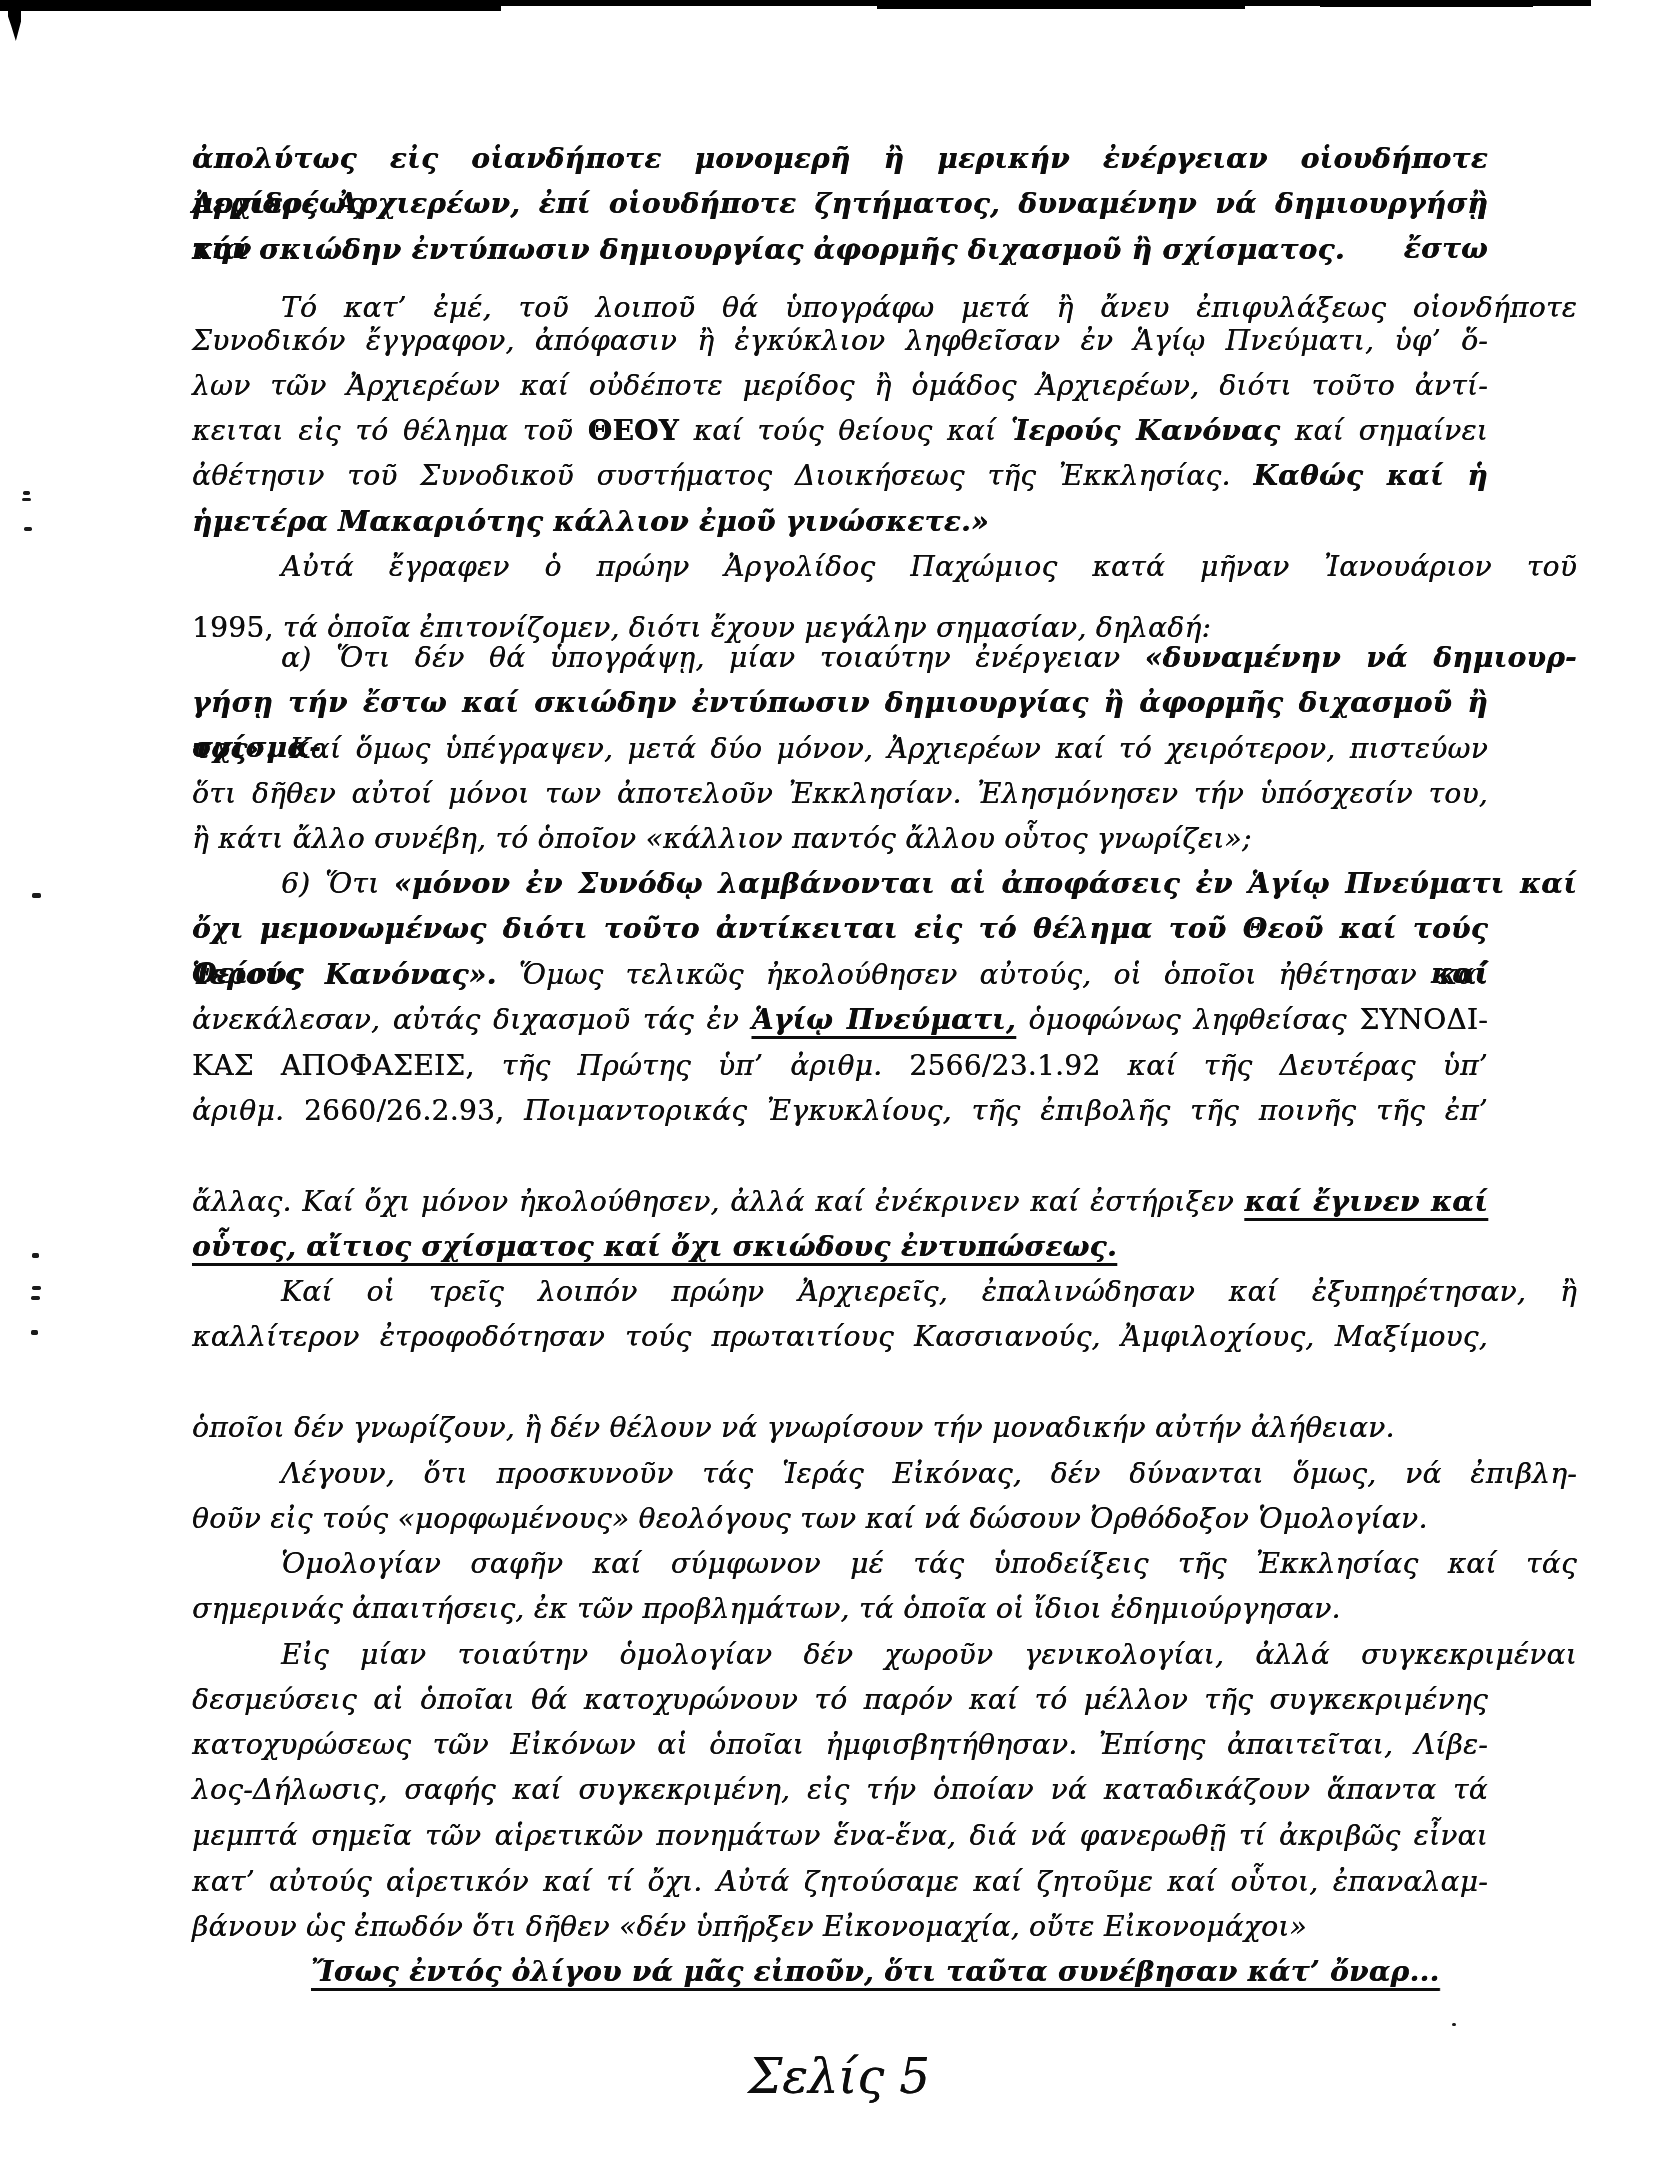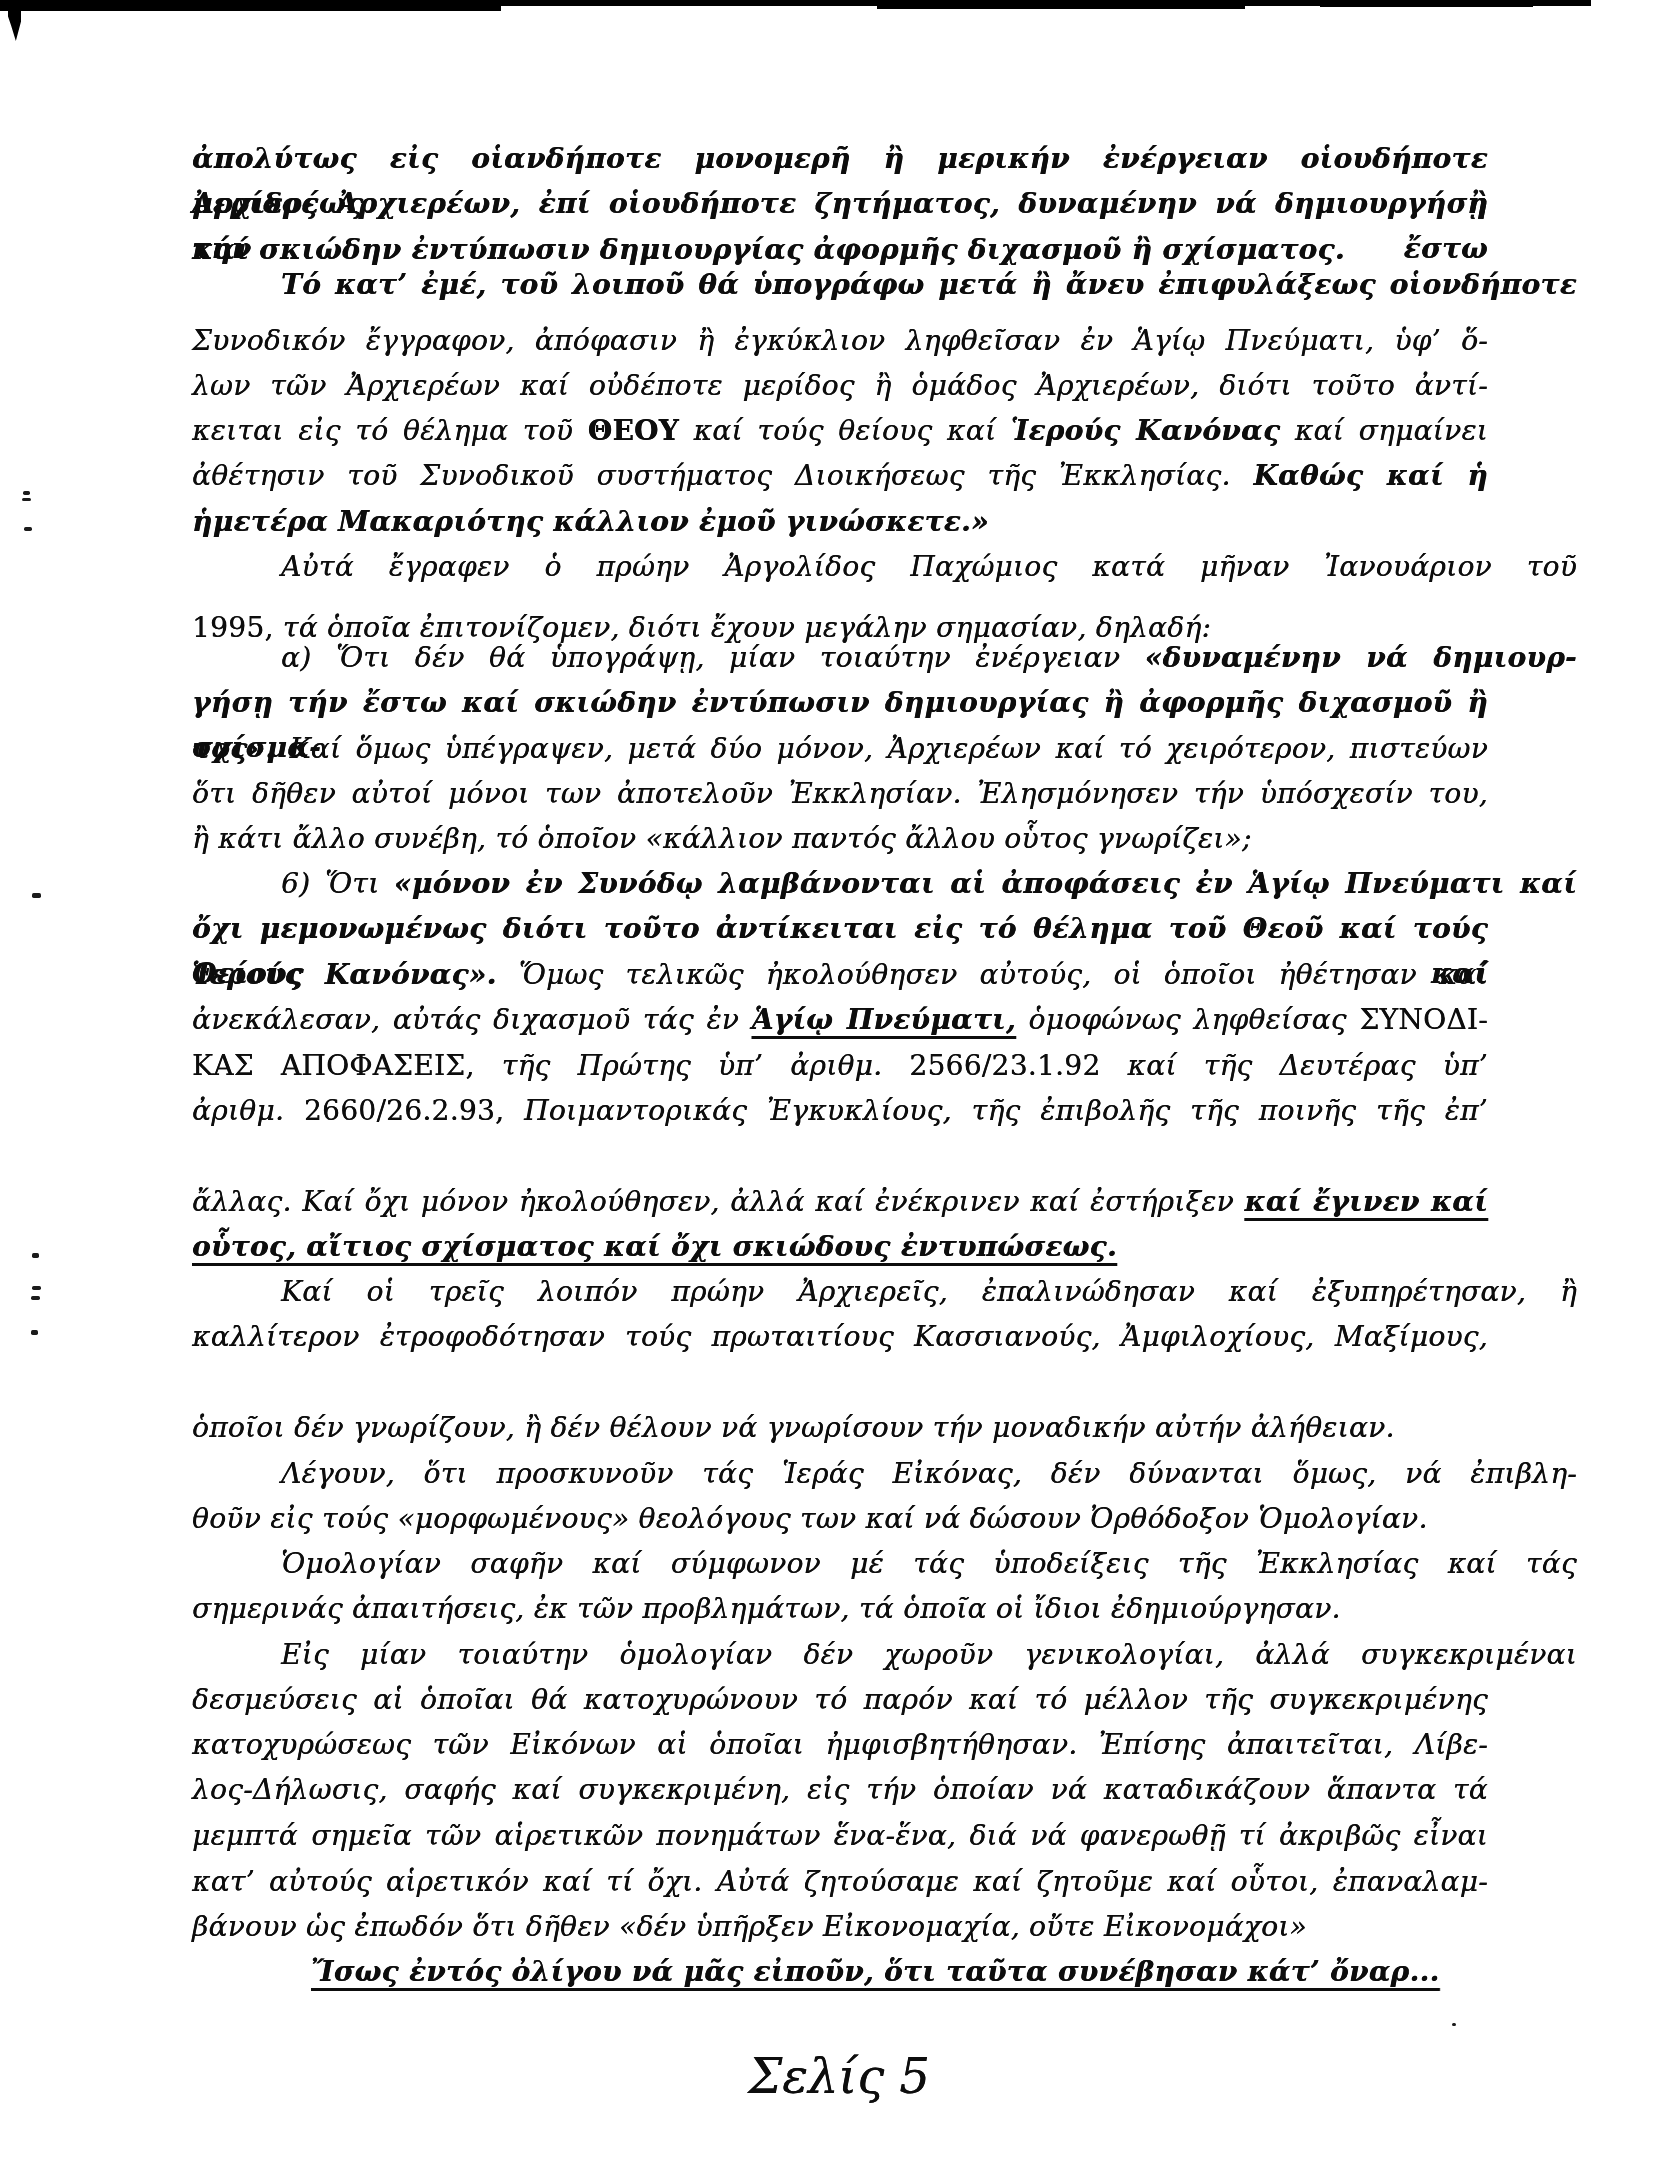--- a/index.html
+++ b/index.html
@@ -54,21 +54,21 @@
 <div class="artifact" id="bar-main"></div>
 <div class="artifact" id="bar-left"></div>
 <div class="artifact" id="bar-mid"></div>
 <div class="artifact" id="bar-right"></div>
 <div class="artifact" id="bar-tick"></div>
 
 <div id="text-block">
     <div class="line just" style="top: 136px;"><span class="b">ἀπολύτως εἰς οἱανδήποτε μονομερῆ ἢ μερικήν ἐνέργειαν οἱουδήποτε Ἀρχιερέως ἢ</span></div>
     <div class="line just" style="top: 181px;"><span class="b">μερίδος Ἀρχιερέων, ἐπί οἱουδήποτε ζητήματος, δυναμένην νά δημιουργήσῃ τήν ἔστω</span></div>
     <div class="line nj" style="top: 227px;"><span class="b">καί σκιώδην ἐντύπωσιν δημιουργίας ἀφορμῆς διχασμοῦ ἢ σχίσματος.</span></div>
-    <div class="line just" style="top: 262px; padding-left: 89px; font-weight: bold;"><span>Τό κατ’ ἐμέ, τοῦ λοιποῦ θά ὑπογράφω μετά ἢ ἄνευ ἐπιφυλάξεως οἱονδήποτε</span></div>
+    <div class="line just" style="top: 285px; padding-left: 89px;"><span>Τό κατ’ ἐμέ, τοῦ λοιποῦ θά ὑπογράφω μετά ἢ ἄνευ ἐπιφυλάξεως οἱονδήποτε</span></div>
     <div class="line just" style="top: 318px;"><span>Συνοδικόν ἔγγραφον, ἀπόφασιν ἢ ἐγκύκλιον ληφθεῖσαν ἐν Ἁγίῳ Πνεύματι, ὑφ’ ὅ-</span></div>
     <div class="line just" style="top: 363px;"><span>λων τῶν Ἀρχιερέων καί οὐδέποτε μερίδος ἢ ὁμάδος Ἀρχιερέων, διότι τοῦτο ἀντί-</span></div>
     <div class="line just" style="top: 408px;"><span>κειται εἰς τό θέλημα τοῦ </span><span class="b u up">ΘΕΟΥ</span><span> καί τούς θείους καί </span><span class="b">Ἱερούς Κανόνας</span><span> καί σημαίνει</span></div>
     <div class="line just" style="top: 453px;"><span>ἀθέτησιν τοῦ Συνοδικοῦ συστήματος Διοικήσεως τῆς Ἐκκλησίας. </span><span class="b">Καθώς καί ἡ</span></div>
     <div class="line nj" style="top: 499px;"><span class="b">ἡμετέρα Μακαριότης κάλλιον ἐμοῦ γινώσκετε.»</span></div>
     <div class="line just" style="top: 544px; padding-left: 89px;"><span>Αὐτά ἔγραφεν ὁ πρώην Ἀργολίδος Παχώμιος κατά μῆναν Ἰανουάριον τοῦ</span></div>
     <div class="line nj" style="top: 605px;"><span class="u up">1995,</span><span> τά ὁποῖα ἐπιτονίζομεν, διότι ἔχουν μεγάλην σημασίαν, δηλαδή:</span></div>
     <div class="line just" style="top: 635px; padding-left: 89px;"><span>α) Ὅτι δέν θά ὑπογράψῃ, μίαν τοιαύτην ἐνέργειαν </span><span class="b">«δυναμένην νά δημιουρ-</span></div>
     <div class="line just" style="top: 680px;"><span class="b">γήσῃ τήν ἔστω καί σκιώδην ἐντύπωσιν δημιουργίας ἢ ἀφορμῆς διχασμοῦ ἢ σχίσμα-</span></div>
     <div class="line just" style="top: 726px;"><span class="b">τος».</span><span> Καί ὅμως ὑπέγραψεν, μετά δύο </span><span class="u">μόνον,</span><span> Ἀρχιερέων καί τό χειρότερον, πιστεύων</span></div>

